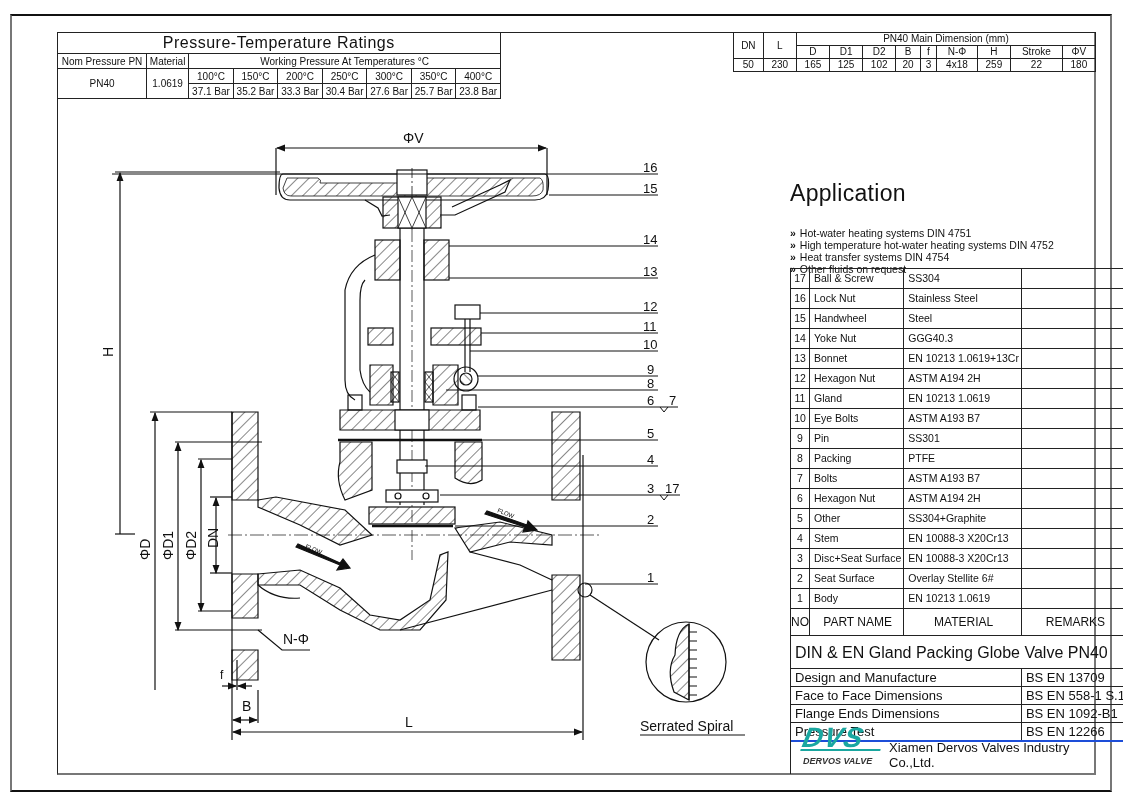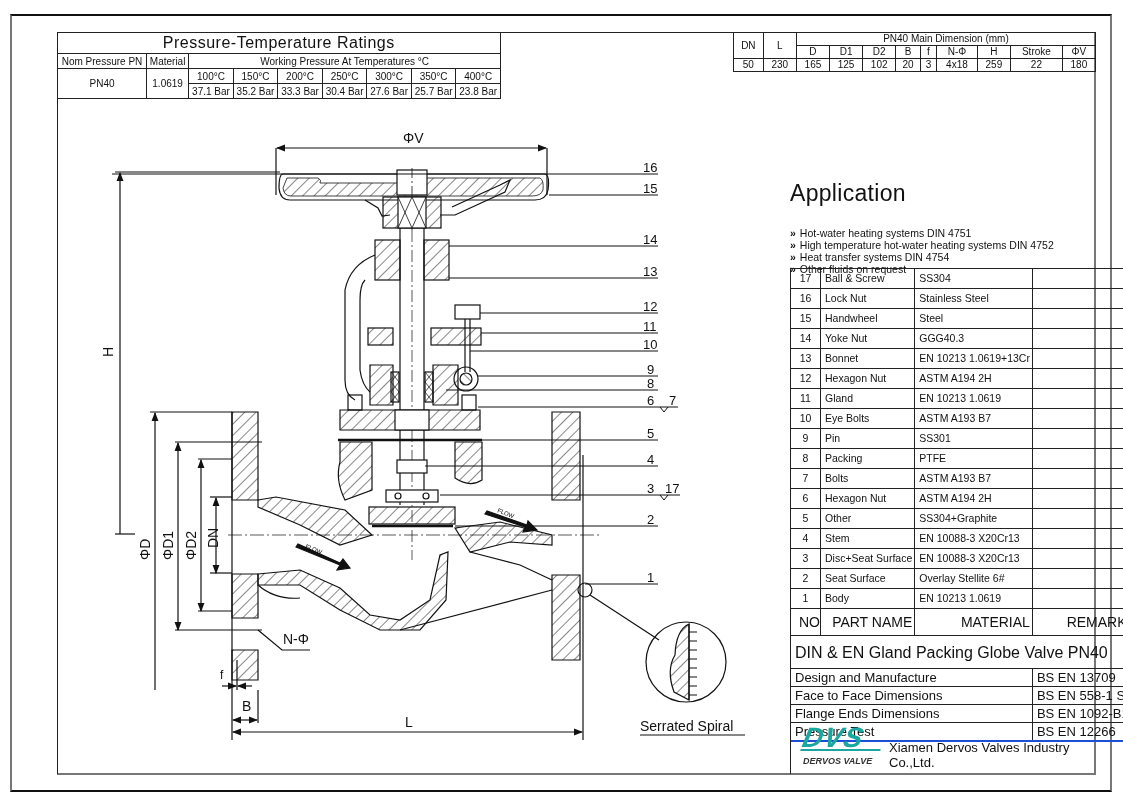--- a/index.html
+++ b/index.html
@@ -18,22 +18,22 @@
   
   .app{position:absolute;left:790px;top:180px;font-family:"Liberation Sans",sans-serif;}
   .app h2{margin:0;font-weight:normal;font-size:23px;letter-spacing:.3px;}
   .app ul{list-style:none;margin:20px 0 0 0;padding:0;}
   .app li{font-size:10.5px;line-height:12px;}
   .app li .chev{font-weight:bold;margin-right:4px;}
   
   #parts-table{left:790px;top:268px;width:306px;}
   #parts-table td{height:19px;font-size:10.5px;text-align:left;padding-left:4px;}
   #parts-table td.no{text-align:center;padding:0;width:16px;}
-  #parts-table tr.hdr td{height:26px;font-size:14px;padding-left:8px;}
-  #parts-table tr.hdr td.c{text-align:right;}
+  #parts-table tr.hdr td{height:26px;font-size:12px;}
+  #parts-table tr.hdr td.c{text-align:center;}
   #parts-table tr.caption td{height:32px;text-align:left;font-size:16px;}
   #parts-table tr.std td{height:17px;font-size:13px;}
   #parts-table tr.std:last-of-type td{border-bottom:2px solid #1d4ed8;}
   .logo-box{position:absolute;left:790px;top:718px;width:306px;height:56px;border-left:1px solid #222;box-sizing:border-box;}
   .logo-mark{position:absolute;left:12px;top:4px;font-family:"Liberation Sans",sans-serif;font-weight:bold;font-style:italic;font-size:28px;color:#1aa7a0;letter-spacing:1px;transform:skewX(-12deg);}
   .logo-mark .under{position:absolute;left:0;top:27px;width:80px;height:2px;background:#1aa7a0;}
   .logo-sub{position:absolute;left:12px;top:38px;font-family:"Liberation Sans",sans-serif;font-weight:bold;font-style:italic;font-size:9px;color:#333;}
   .company{position:absolute;left:98px;top:22px;font-family:"Liberation Sans",sans-serif;font-size:13px;}
   svg#drawing{position:absolute;left:0;top:0;}
   .lbl{font-family:"Liberation Sans",sans-serif;font-size:14px;fill:#111;}

